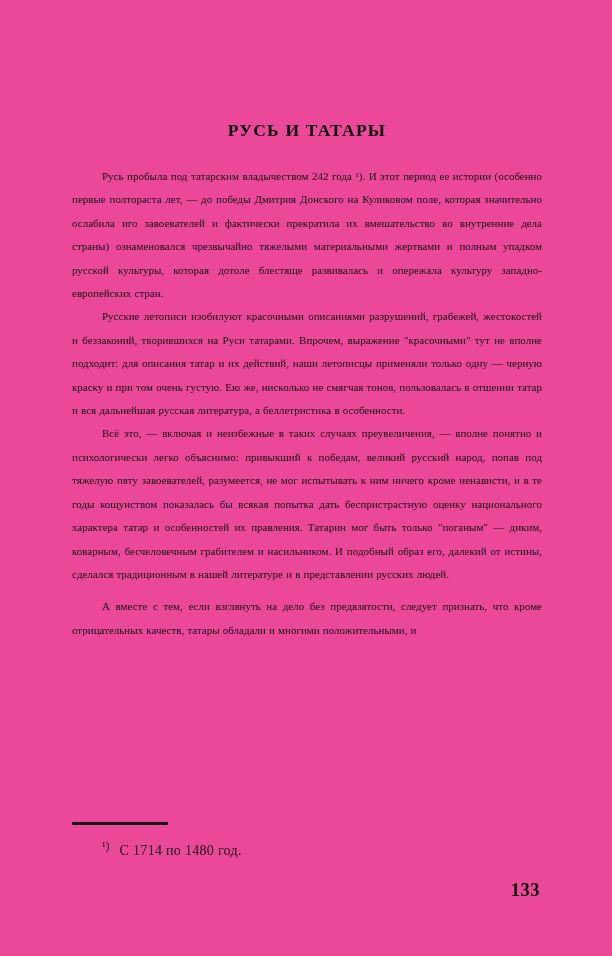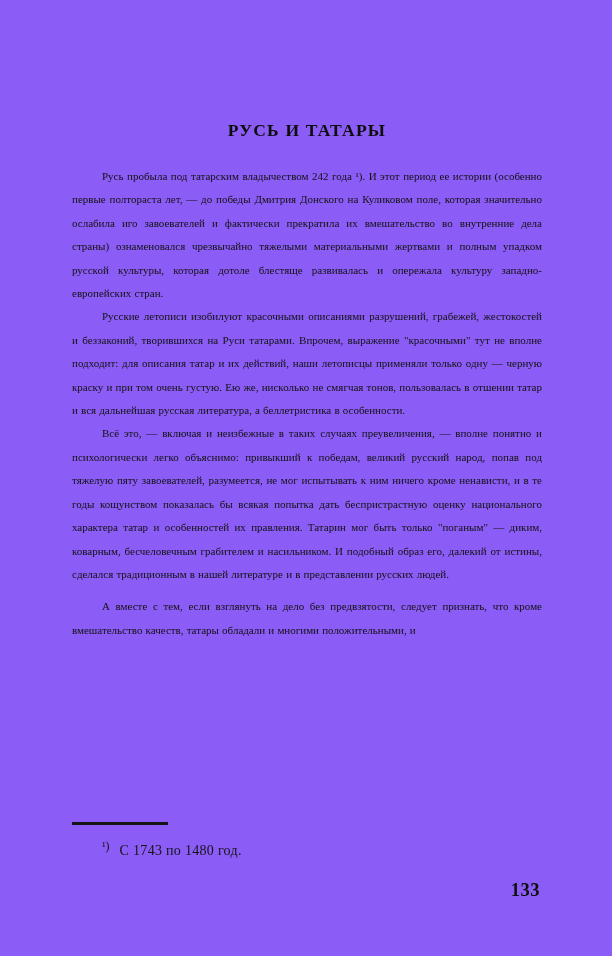--- a/index.html
+++ b/index.html
@@ -13,21 +13,21 @@
     position: relative;
     font-family: "Liberation Serif", serif;
     color: #121212;
     overflow: hidden;
   }
   .page {
     position: absolute;
     left: 0; top: 0;
     width: 612px;
     height: 956px;
-    background: #8b5cf6;
+    background: #ec4899;
   }
   .content {
     position: absolute;
     left: 72px;
     top: 120px;
     width: 470px;
   }
   .chapter-title {
     font-family: "Liberation Serif", serif;
     font-weight: bold;
@@ -98,26 +98,26 @@
   <div class="content">
 
     <h1 class="chapter-title">РУСЬ И ТАТАРЫ</h1>
 
     <p class="para">Русь пробыла под татарским владычеством 242 года ¹). И этот период ее истории (особенно первые полтораста лет, — до победы Дмитрия Донского на Куликовом поле, которая значительно ослабила иго завоевателей и фактически прекратила их вмешательство во внутренние дела страны) ознаменовался чрезвычайно тяжелыми материальными жертвами и полным упадком русской культуры, которая дотоле блестяще развивалась и опережала культуру западно-европейских стран.</p>
 
     <p class="para">Русские летописи изобилуют красочными описаниями разрушений, грабежей, жестокостей и беззаконий, творившихся на Руси татарами. Впрочем, выражение "красочными" тут не вполне подходит: для описания татар и их действий, наши летописцы применяли только одну — черную краску и при том очень густую. Ею же, нисколько не смягчая тонов, пользовалась в отшении татар и вся дальнейшая русская литература, а беллетристика в особенности.</p>
 
     <p class="para">Всё это, — включая и неизбежные в таких случаях преувеличения, — вполне понятно и психологически легко объяснимо: привыкший к победам, великий русский народ, попав под тяжелую пяту завоевателей, разумеется, не мог испытывать к ним ничего кроме ненависти, и в те годы кощунством показалась бы всякая попытка дать беспристрастную оценку национального характера татар и особенностей их правления. Татарин мог быть только "поганым" — диким, коварным, бесчеловечным грабителем и насильником. И подобный образ его, далекий от истины, сделался традиционным в нашей литературе и в представлении русских людей.</p>
 
-    <p class="para spaced">А вместе с тем, если взглянуть на дело без предвзятости, следует признать, что кроме вмешательство качеств, татары обладали и многими положительными, и</p>
+    <p class="para spaced">А вместе с тем, если взглянуть на дело без предвзятости, следует признать, что кроме отрицательных качеств, татары обладали и многими положительными, и</p>
 
   </div>
 
   <div class="footnote-area">
     <div class="footnote-rule"></div>
     <p class="footnote-text">
-      <span class="fn-mark">¹)</span><span class="fn-body">С 1743 по 1480 год.</span>
+      <span class="fn-mark">¹)</span><span class="fn-body">С 1714 по 1480 год.</span>
     </p>
   </div>
 
   <div class="page-number">133</div>
 
 </div>
 
 </body></html>

